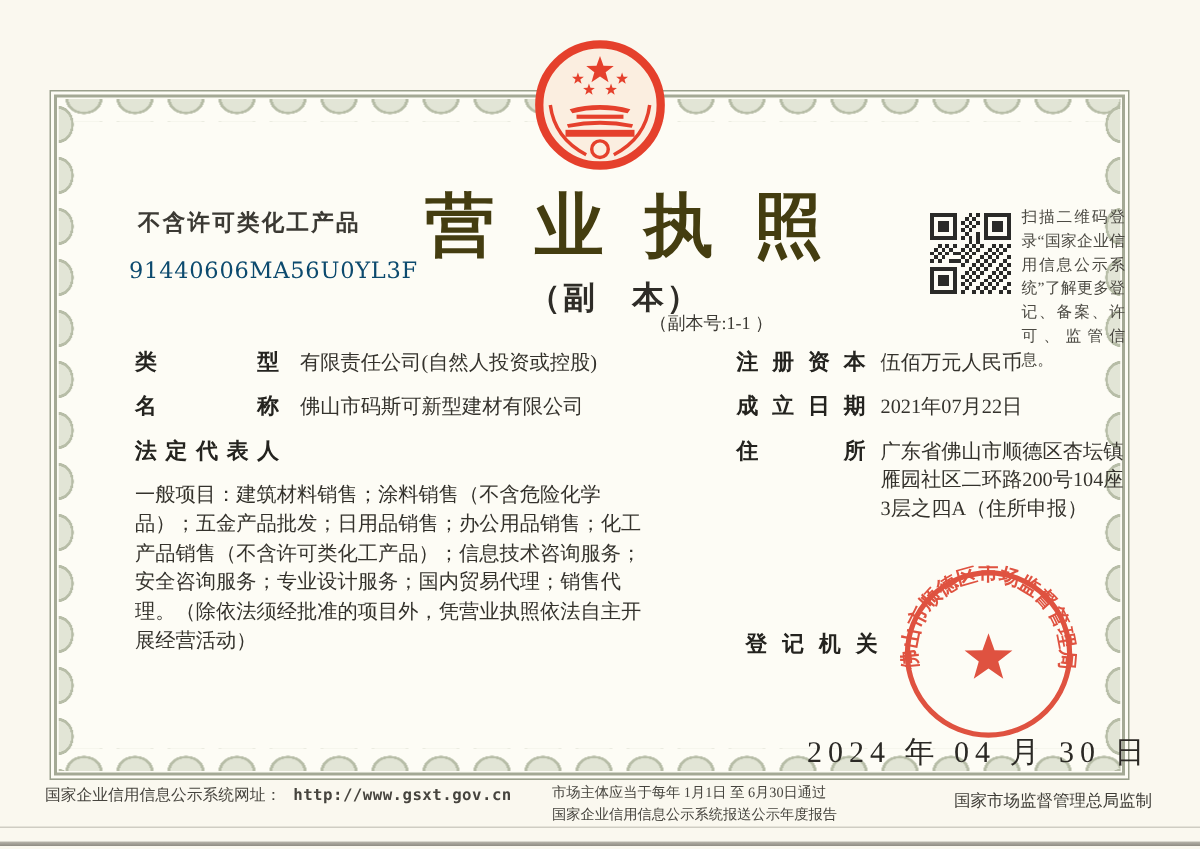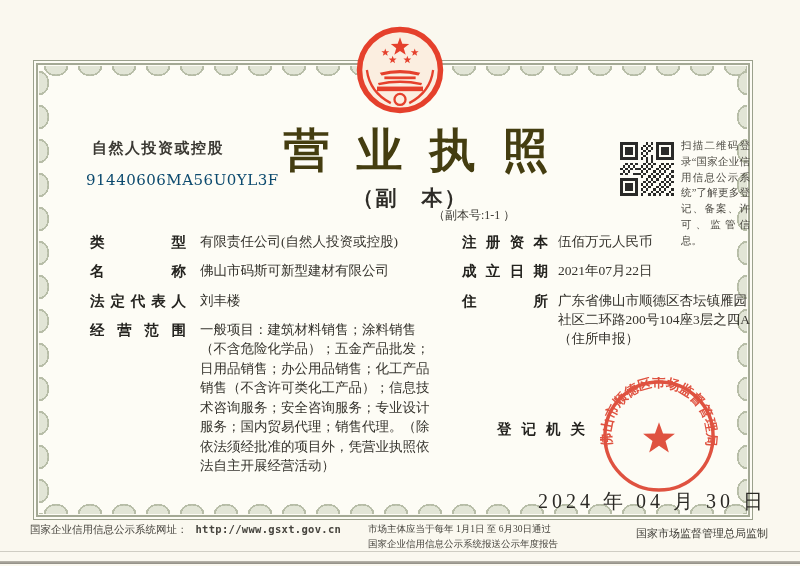--- a/index.html
+++ b/index.html
@@ -49,21 +49,21 @@
   .qr-caption{left:681px;top:138px;width:69px;font-size:10.5px;line-height:1.5;color:#4c4a43;
     text-align:justify;font-family:"Liberation Serif",serif;}
 
   
   .fields-left{left:90px;top:232px;width:342px;}
   .fields-right{left:462px;top:232px;width:292px;}
   .frow{display:flex;margin-bottom:9px;}
   .lbl{flex:none;font-weight:700;font-size:14.5px;color:#24231f;line-height:1.4;
     text-align:justify;text-align-last:justify;}
   .fields-left .lbl{width:96px;margin-right:14px;}
-  .fields-right .lbl{width:86px;margin-right:10px;}
+  .fields-right .lbl{width:86px;margin-right:10px;margin-left:29px;}
   .val{flex:1;font-size:13.5px;line-height:1.44;color:#34322c;
     font-family:"Liberation Serif",serif;}
 
   .authority{left:497px;top:420px;width:88px;font-weight:700;font-size:14.5px;color:#24231f;
     text-align:justify;text-align-last:justify;}
   .issue-date{left:538px;top:488px;font-size:20px;letter-spacing:4px;color:#2b2925;
     font-family:"Liberation Serif",serif;}
 
   
   .seal{left:600px;top:377px;width:118px;height:118px;opacity:.92;}
@@ -102,21 +102,21 @@
     <use href="#st" transform="translate(58,39) scale(0.45)" fill="#e5402c"></use>
     <path d="M28,53 Q50,47 72,53 L70,56 Q50,51 30,56 Z" fill="#e5402c"></path>
     <rect x="33" y="57" width="34" height="3" fill="#e5402c"></rect>
     <path d="M26,64 Q50,59 74,64 L73,66.5 Q50,62 27,66.5 Z" fill="#e5402c"></path>
     <rect x="25" y="68" width="50" height="5" fill="#e5402c"></rect>
     <circle cx="50" cy="82" r="6" fill="none" stroke="#e5402c" stroke-width="2.5"></circle>
     <path d="M38,91 L62,91 L60,95 L40,95 Z" fill="#e5402c"></path>
   </svg>
 </div>
 
-<div class="abs credit-label">自然人投资或控股</div>
+<div class="abs credit-label">不含许可类化工产品</div>
 <div class="abs credit-code">91440606MA56U0YL3F</div>
 <div class="abs title">营业执照</div>
 <div class="abs subtitle">（副　本）</div>
 <div class="abs copy-no">（副本号:1-1 ）</div>
 
 <div class="abs qr">
   <svg id="qr-svg" viewBox="0 0 21 21" shape-rendering="crispEdges">
       <rect x="10" y="0" width="1" height="1" fill="#2a2a28"></rect>
       <rect x="12" y="0" width="1" height="1" fill="#2a2a28"></rect>
       <rect x="9" y="1" width="1" height="1" fill="#2a2a28"></rect>
@@ -243,24 +243,22 @@
   <div class="frow">
     <div class="lbl">类型</div>
     <div class="val">有限责任公司(自然人投资或控股)</div>
   </div>
   <div class="frow">
     <div class="lbl">名称</div>
     <div class="val">佛山市码斯可新型建材有限公司</div>
   </div>
   <div class="frow">
     <div class="lbl">法定代表人</div>
-    <div class="val">刘丰楼</div>
-  </div>
-  <div class="frow">
-    <div class="lbl">经营范围</div>
+  </div>
+  <div class="frow">
     <div class="val">一般项目：建筑材料销售；涂料销售（不含危险化学品）；五金产品批发；日用品销售；办公用品销售；化工产品销售（不含许可类化工产品）；信息技术咨询服务；安全咨询服务；专业设计服务；国内贸易代理；销售代理。（除依法须经批准的项目外，凭营业执照依法自主开展经营活动）</div>
   </div>
 </div>
 
 <div class="abs fields-right">
   <div class="frow">
     <div class="lbl">注册资本</div>
     <div class="val">伍佰万元人民币</div>
   </div>
   <div class="frow">

